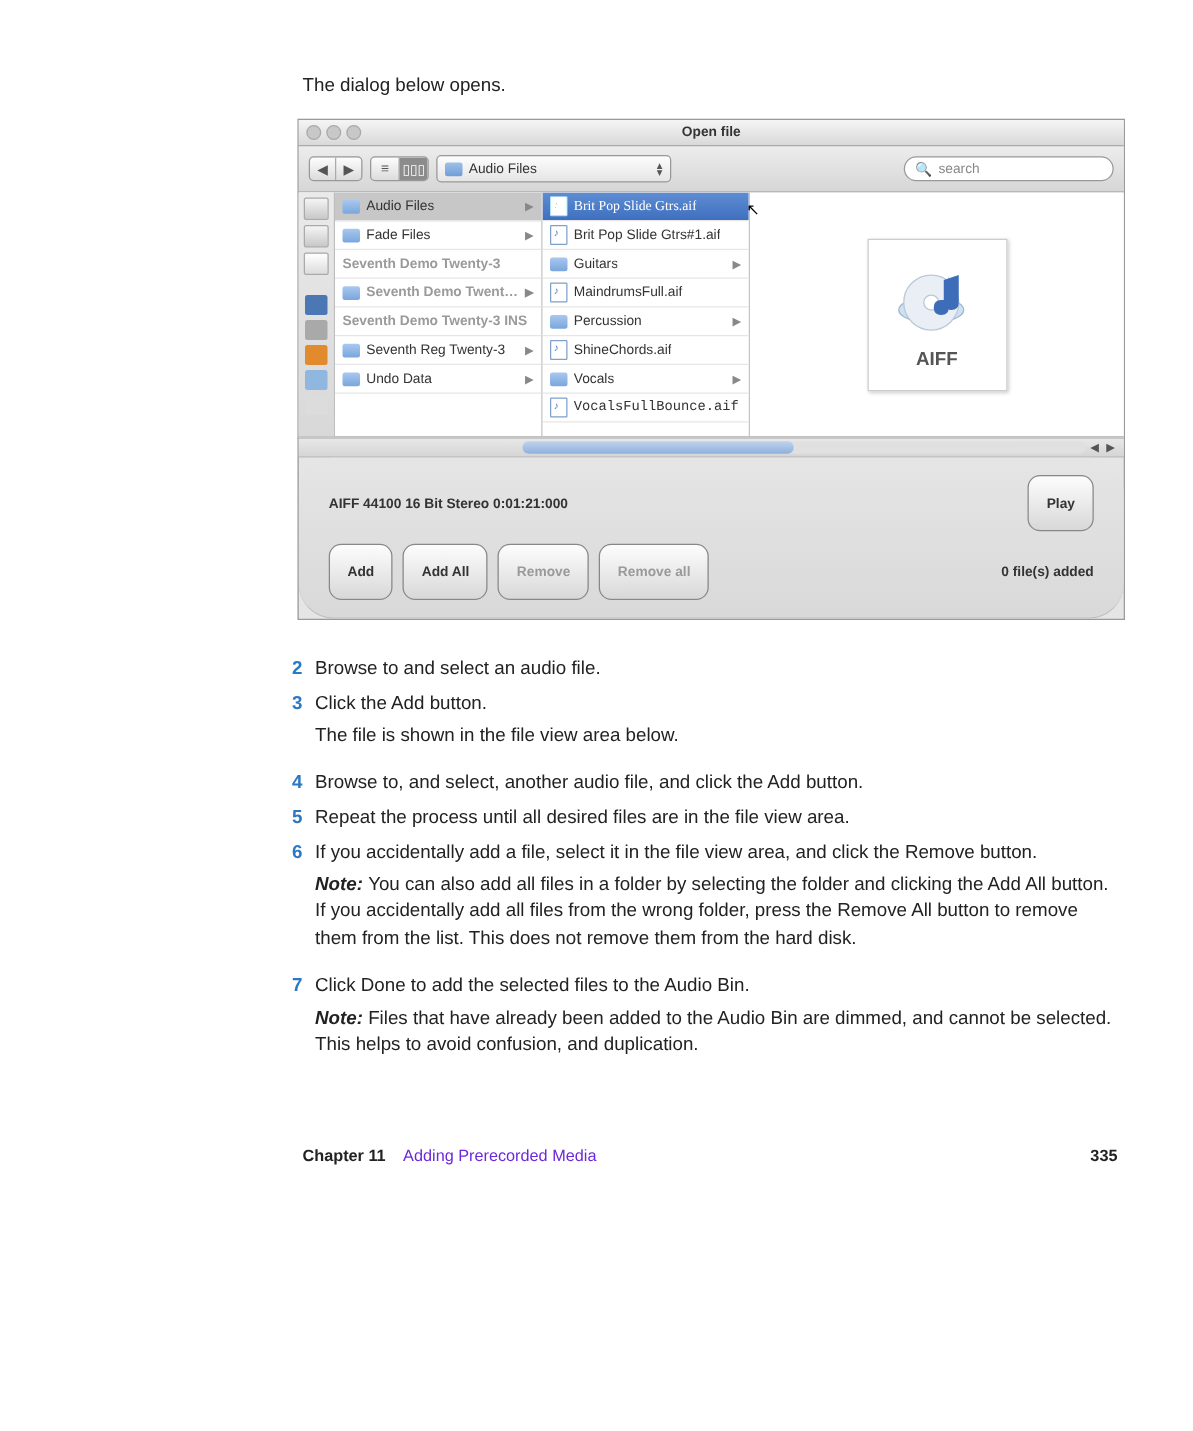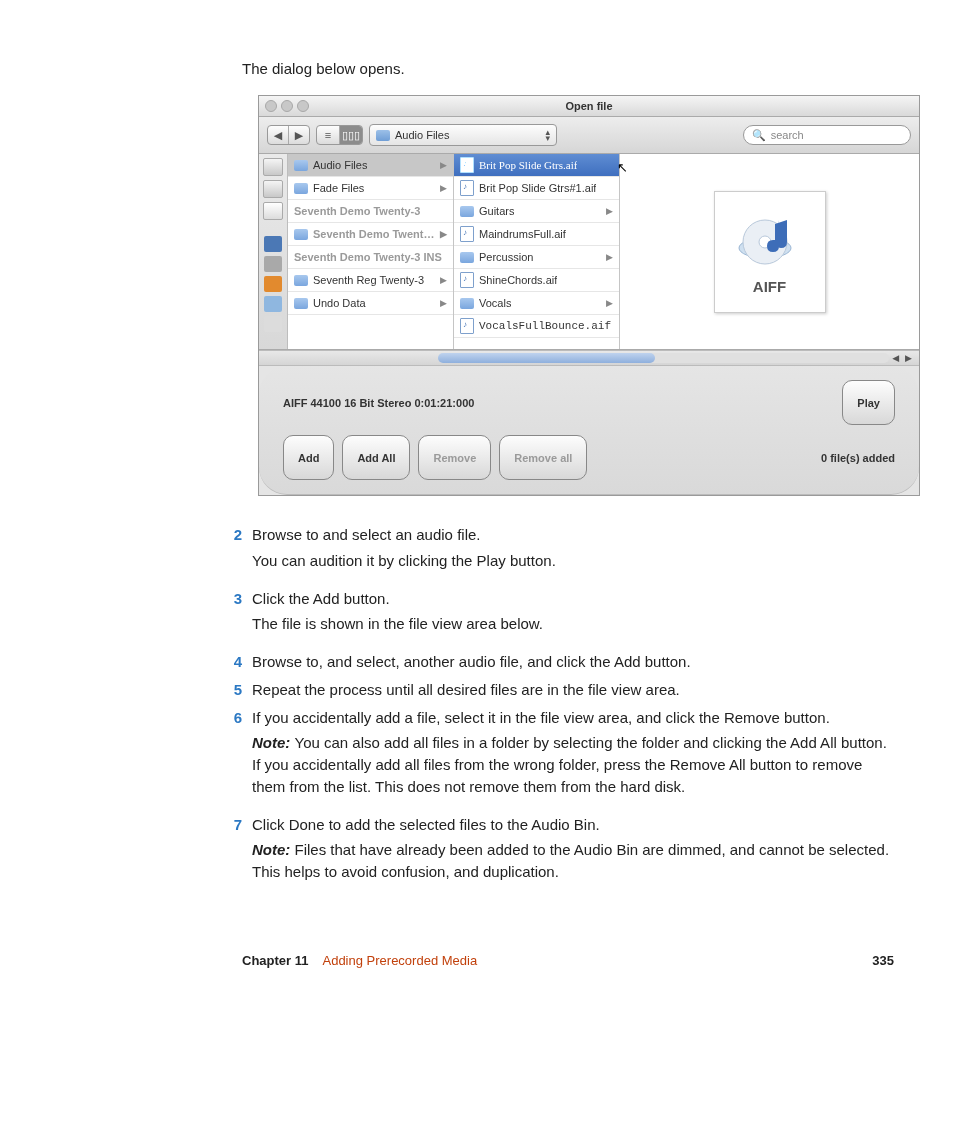--- a/index.html
+++ b/index.html
@@ -16,21 +16,21 @@
   }
   .intro {
     font-size: 15px;
     margin-bottom: 18px;
     margin-left: 24px;
   }
 
   
   .dialog {
     width: 660px;
-    margin-left: 40px;
+    margin-left: 20px;
     margin-bottom: 28px;
     border: 1px solid #9a9a9a;
     background: #e5e5e5;
     font-size: 11px;
     color: #333;
   }
   .titlebar {
     height: 20px;
     background: linear-gradient(#f5f5f5,#d9d9d9);
     border-bottom: 1px solid #aaa;
@@ -328,21 +328,21 @@
 
   .footer {
     display: flex;
     align-items: baseline;
     margin-top: 60px;
     border-top: 0;
     padding-left: 24px;
     font-size: 13px;
   }
   .footer .chap { font-weight: 700; margin-right: 14px; }
-  .footer .title { color: #c2410c; flex: 1; }
+  .footer .title { color: #6d28d9; flex: 1; }
   .footer .pg { font-weight: 700; }
 </style>
 </head>
 <body>
 
 <div class="page">
   <div class="intro indent-none">
     <span>The dialog below opens.</span>
   </div>
 
@@ -496,21 +496,20 @@
       </div>
     </div>
 
   </div>
 
   <div class="steps" id="steps">
       <div class="step">
         <div class="step-num">2</div>
         <div class="step-body">
           <div>Browse to and select an audio file.</div>
-          <p>You can audition it by clicking the Play button.</p>
         </div>
       </div>
       <div class="step">
         <div class="step-num">3</div>
         <div class="step-body">
           <div>Click the Add button.</div>
           <p>The file is shown in the file view area below.</p>
         </div>
       </div>
       <div class="step">

